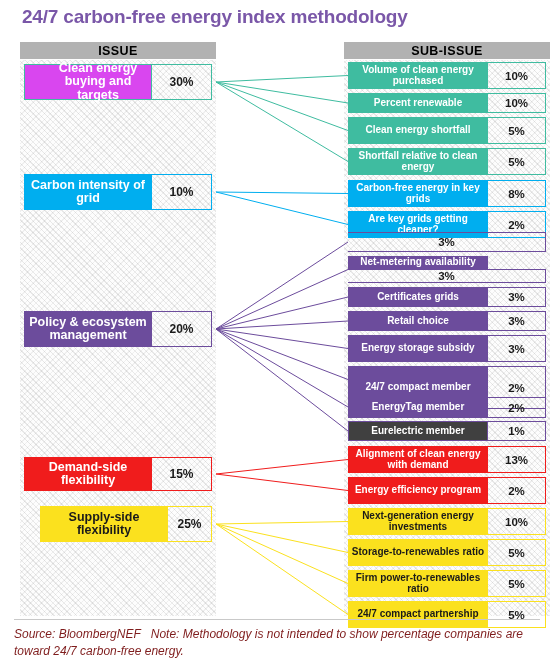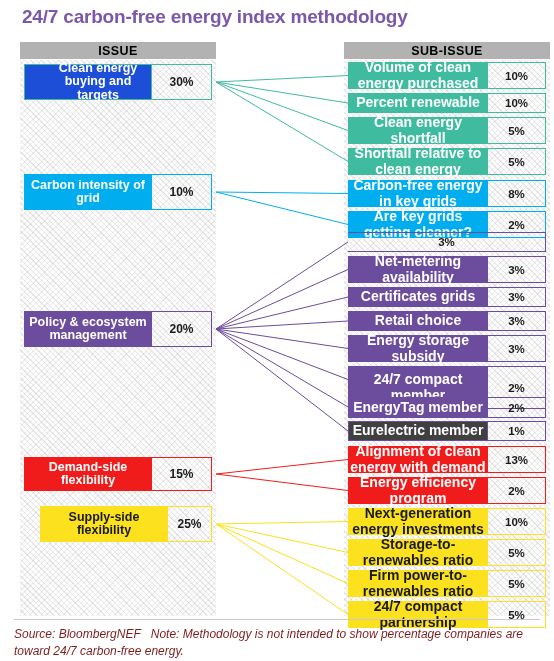--- a/index.html
+++ b/index.html
@@ -75,21 +75,21 @@
     background-color:transparent;
   }
 
   
   .issue-row{ left:24px; width:188px; }
   .issue-row .lbl{ width:128px; font-size:12.5px; }
   .issue-row .pct{ font-size:12px; border-width:1px;border-style:solid;border-left:none; }
 
   
   .sub-row{ left:348px; width:198px; }
-  .sub-row .lbl{ width:140px; font-size:14px; }
+  .sub-row .lbl{ width:140px; font-size:10px; }
   .sub-row .pct{ font-size:11.5px; border-width:1px;border-style:solid;border-left:none; }
 
   
   .footer-rule{
     position:absolute;left:14px;top:619px;width:526px;height:1px;background:#c9c9c9;
   }
   .footer{
     position:absolute;left:14px;top:626px;width:528px;
     font-size:12px;font-style:italic;color:#7f1d1d;
     line-height:1.42;
@@ -127,21 +127,21 @@
       <line x1="216" y1="474" x2="348" y2="459.5" stroke="#f01c1c" stroke-width="1"></line>
       <line x1="216" y1="474" x2="348" y2="490.5" stroke="#f01c1c" stroke-width="1"></line>
       <line x1="216" y1="524" x2="348" y2="521.5" stroke="#fbe11e" stroke-width="1"></line>
       <line x1="216" y1="524" x2="348" y2="552.5" stroke="#fbe11e" stroke-width="1"></line>
       <line x1="216" y1="524" x2="348" y2="583.5" stroke="#fbe11e" stroke-width="1"></line>
       <line x1="216" y1="524" x2="348" y2="614.5" stroke="#fbe11e" stroke-width="1"></line>
     </svg>
 
   <div id="rows">
       <div class="row issue-row" style="top: 64px; height: 36px;">
-        <div class="lbl" style="background: #1d4ed8; border: 1px solid rgb(63, 188, 160); padding-left: 20px;">Clean energy buying and targets</div>
+        <div class="lbl" style="background: #d946ef; border: 1px solid rgb(63, 188, 160); padding-left: 20px;">Clean energy buying and targets</div>
         <div class="pct" style="border-color: rgb(63, 188, 160);">30%</div>
       </div>
       <div class="row sub-row" style="top: 62px; height: 27px;">
         <div class="lbl" style="background: rgb(63, 188, 160); border: 1px solid rgb(63, 188, 160);">Volume of clean energy purchased</div>
         <div class="pct" style="border-color: rgb(63, 188, 160);">10%</div>
       </div>
       <div class="row sub-row" style="top: 93px; height: 20px;">
         <div class="lbl" style="background: rgb(63, 188, 160); border: 1px solid rgb(63, 188, 160);">Percent renewable</div>
         <div class="pct" style="border-color: rgb(63, 188, 160);">10%</div>
       </div>
@@ -165,21 +165,21 @@
         <div class="lbl" style="background: rgb(0, 174, 239); border: 1px solid rgb(0, 174, 239);">Are key grids getting cleaner?</div>
         <div class="pct" style="border-color: rgb(0, 174, 239);">2%</div>
       </div>
       <div class="row issue-row" style="top: 311px; height: 36px;">
         <div class="lbl" style="background: rgb(108, 76, 156); border: 1px solid rgb(108, 76, 156);">Policy &amp; ecosystem management</div>
         <div class="pct" style="border-color: rgb(108, 76, 156);">20%</div>
       </div>
       <div class="row sub-row" style="top: 232px; height: 20px;">
         <div class="pct" style="border-color: rgb(108, 76, 156);">3%</div>
       </div>
-      <div class="row sub-row" style="top: 256px; height: 27px;">
+      <div class="row sub-row" style="top: 256px; height: 27px; flex-direction: column;">
         <div class="lbl" style="background: rgb(108, 76, 156); border: 1px solid rgb(108, 76, 156);">Net-metering availability</div>
         <div class="pct" style="border-color: rgb(108, 76, 156);">3%</div>
       </div>
       <div class="row sub-row" style="top: 287px; height: 20px;">
         <div class="lbl" style="background: rgb(108, 76, 156); border: 1px solid rgb(108, 76, 156);">Certificates grids</div>
         <div class="pct" style="border-color: rgb(108, 76, 156);">3%</div>
       </div>
       <div class="row sub-row" style="top: 311px; height: 20px;">
         <div class="lbl" style="background: rgb(108, 76, 156); border: 1px solid rgb(108, 76, 156);">Retail choice</div>
         <div class="pct" style="border-color: rgb(108, 76, 156);">3%</div>

